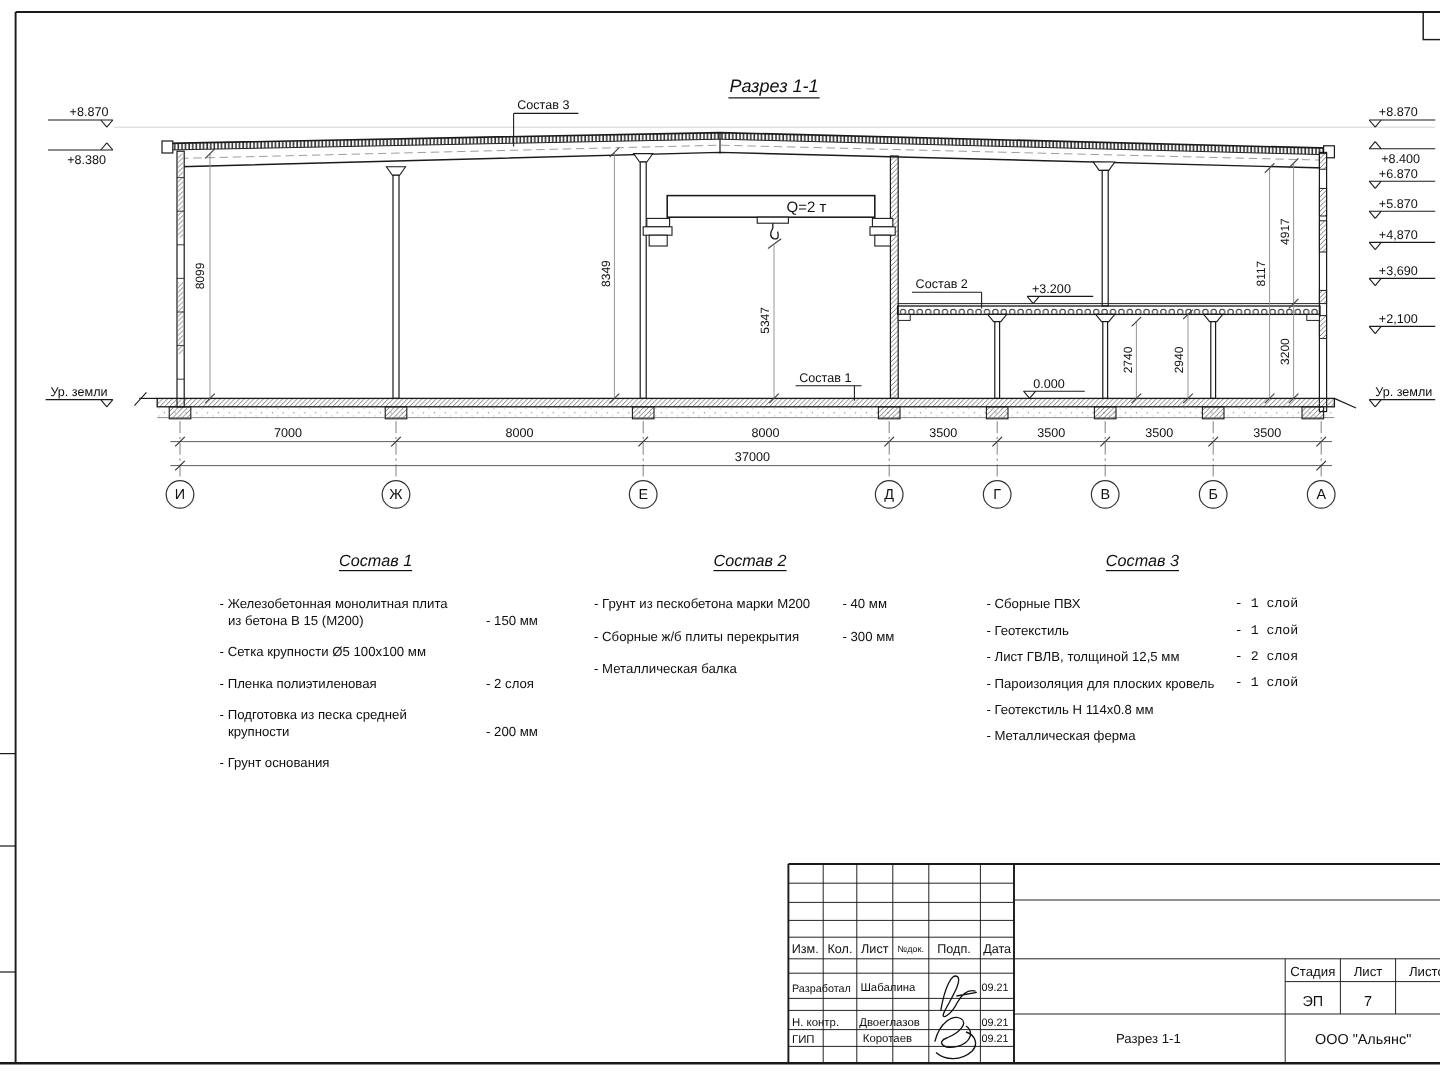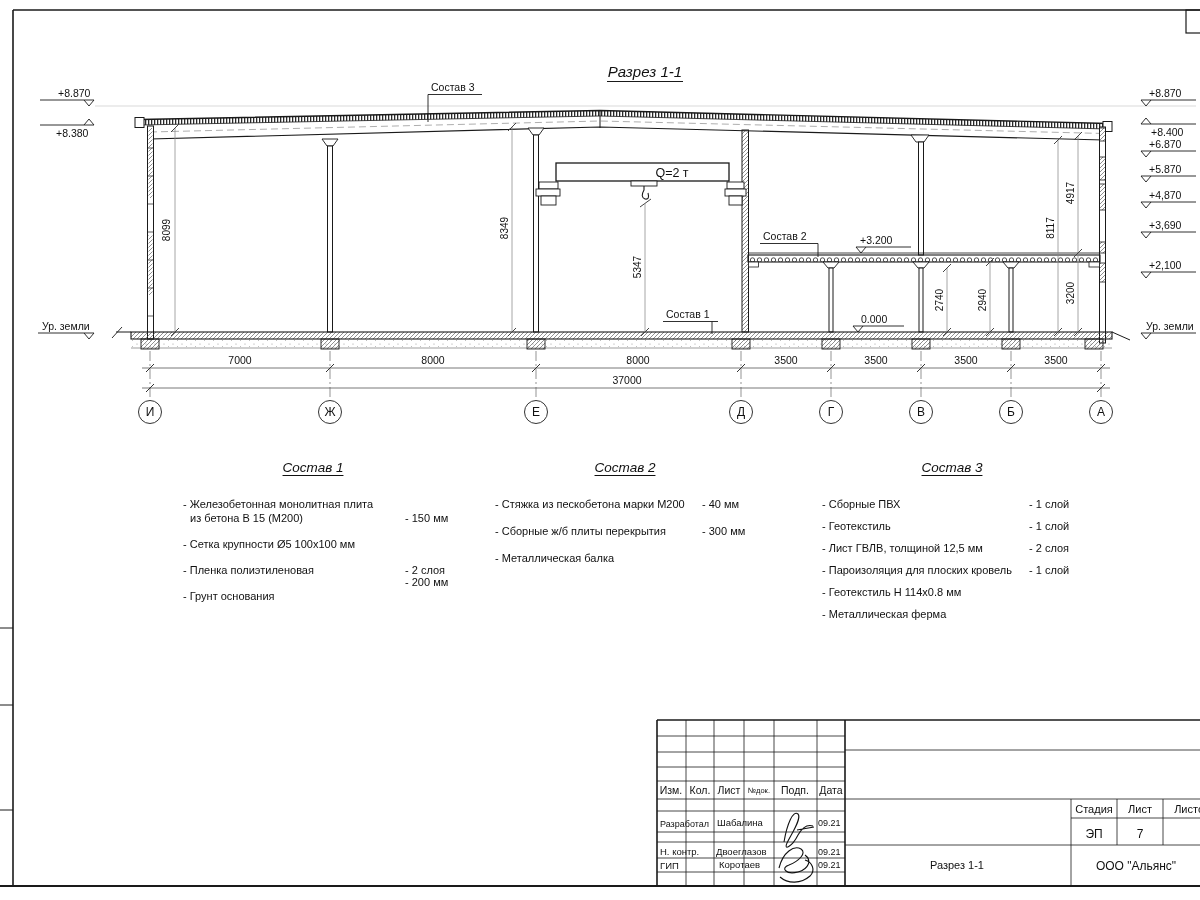--- a/index.html
+++ b/index.html
@@ -13,21 +13,21 @@
   .item{position:relative;}
   .s1 .item{margin-bottom:12px;}
   .s2 .item{margin-bottom:13px;}
   .s3 .item{margin-bottom:8px;}
   .iname{width:208px;}
   .l2{padding-left:7px;}
   .l2:empty{display:none;}
   .ival{position:absolute;bottom:0;white-space:nowrap;}
   .s1 .ival{left:222px;}
   .s2 .ival{left:207px;text-align:right;}
-  .s3 .ival{left:207px;}
+  .s3 .ival{left:207px;font-family:Liberation Mono, monospace;}
 </style>
 </head>
 <body>
 
 <div id="sheet">
 
 <svg width="1200" height="900" viewBox="0 0 1200 900">
   <defs>
     <pattern id="deckticks" width="3" height="10" patternUnits="userSpaceOnUse">
       <rect x="1" y="0" width="1.3" height="10" fill="#2a2a2a"></rect>
@@ -424,35 +424,39 @@
         </div>
     <div class="ival"></div>
   </div>
   <div class="item">
     <div class="iname">
           <div>- Пленка полиэтиленовая</div>
         </div>
     <div class="ival">-  2 слоя</div>
   </div>
   <div class="item">
+    <div class="iname">
+          <div>- Подготовка из песка средней</div>
+          <div class="l2">крупности</div>
+        </div>
     <div class="ival">- 200 мм</div>
   </div>
   <div class="item">
     <div class="iname">
           <div>- Грунт основания</div>
         </div>
     <div class="ival"></div>
   </div>
 </div>
 
 <div class="spec s2" style="left:495px;top:461px;">
   <h3><span>Состав 2</span></h3>
   <div class="item">
     <div class="iname">
-          <div>- Стяжка из пескобетона марки М200</div>
+          <div>- Грунт из пескобетона марки М200</div>
         </div>
     <div class="ival">- 40 мм</div>
   </div>
   <div class="item">
     <div class="iname">
           <div>- Сборные ж/б плиты перекрытия</div>
         </div>
     <div class="ival">- 300 мм</div>
   </div>
   <div class="item">

